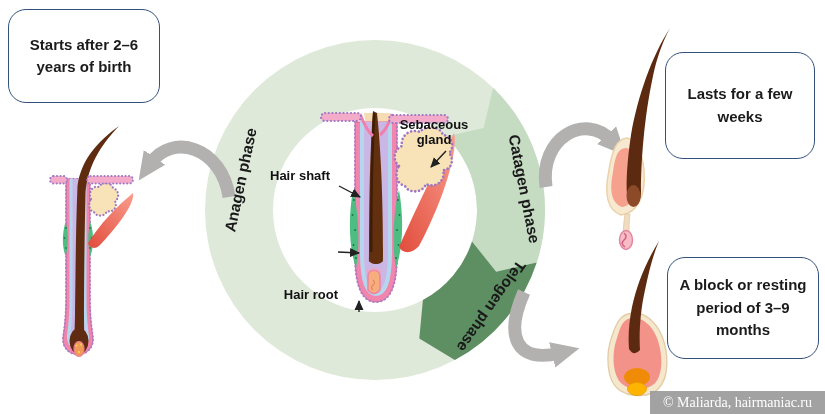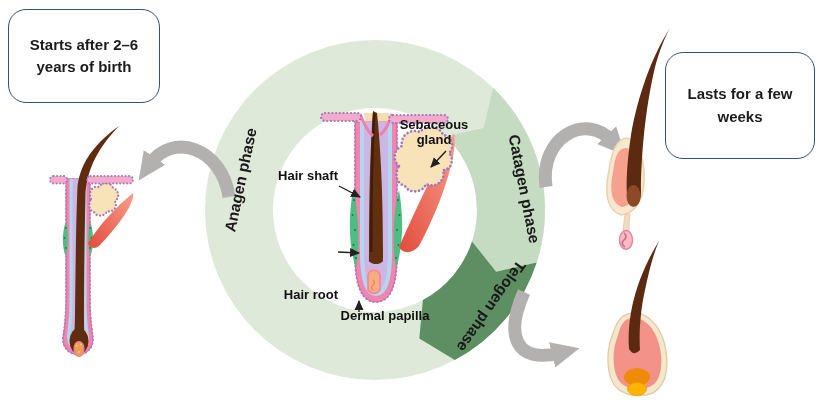--- a/index.html
+++ b/index.html
@@ -12,21 +12,21 @@
             padding:8px 0;box-sizing:border-box;}
   .box-anagen{left:8px;top:9px;width:152px;height:94px;}
   .box-catagen{left:665px;top:52px;width:150px;height:107px;}
   .box-telogen{left:667px;top:257px;width:152px;height:102px;}
   .phase-label{position:absolute;white-space:nowrap;font-weight:bold;font-size:15.5px;
                color:#191919;transform-origin:center;}
   .pl-anagen{left:241px;top:180px;transform:translate(-50%,-50%) rotate(-78deg);}
   .pl-catagen{left:524px;top:189px;transform:translate(-50%,-50%) rotate(79deg);}
   .pl-telogen{left:491px;top:306px;transform:translate(-50%,-50%) rotate(125deg);}
   .center-label{position:absolute;font-weight:bold;font-size:13px;color:#111;line-height:1.15;}
-  .lbl-shaft{left:270px;top:169px;width:68px;text-align:right;}
+  .lbl-shaft{left:270px;top:169px;width:68px;}
   .lbl-root{left:278px;top:244px;width:60px;text-align:right;margin-top:44px;}
   .lbl-seb{left:396px;top:118px;width:76px;text-align:center;}
   .lbl-derm{left:330px;top:309px;width:110px;text-align:center;white-space:nowrap;}
   .watermark{position:absolute;left:650px;top:391px;width:175px;height:23px;
              background:rgba(154,154,154,.92);color:#fff;
              font-family:"Liberation Serif",serif;font-size:14px;
              display:flex;align-items:center;justify-content:center;}
 </style>
 </head>
 <body>
@@ -152,18 +152,19 @@
   </g>
 </svg>
 
   <div class="phase-label pl-anagen">Anagen phase</div>
   <div class="phase-label pl-catagen">Catagen phase</div>
   <div class="phase-label pl-telogen">Telogen phase</div>
 
   <div class="center-label lbl-shaft">Hair shaft</div>
   <div class="center-label lbl-root">Hair root</div>
   <div class="center-label lbl-seb">Sebaceous gland</div>
-  <div class="center-label lbl-derm">Dermal papilla</div>
 
   <div class="note-box box-anagen">Starts after 2–6 years of birth</div>
   <div class="note-box box-catagen">Lasts for a few weeks</div>
+  <div class="note-box box-telogen">A block or resting period of 3–9 months</div>
 
+  <div class="watermark">© Maliarda, hairmaniac.ru</div>
 </div>
 
 </body></html>

